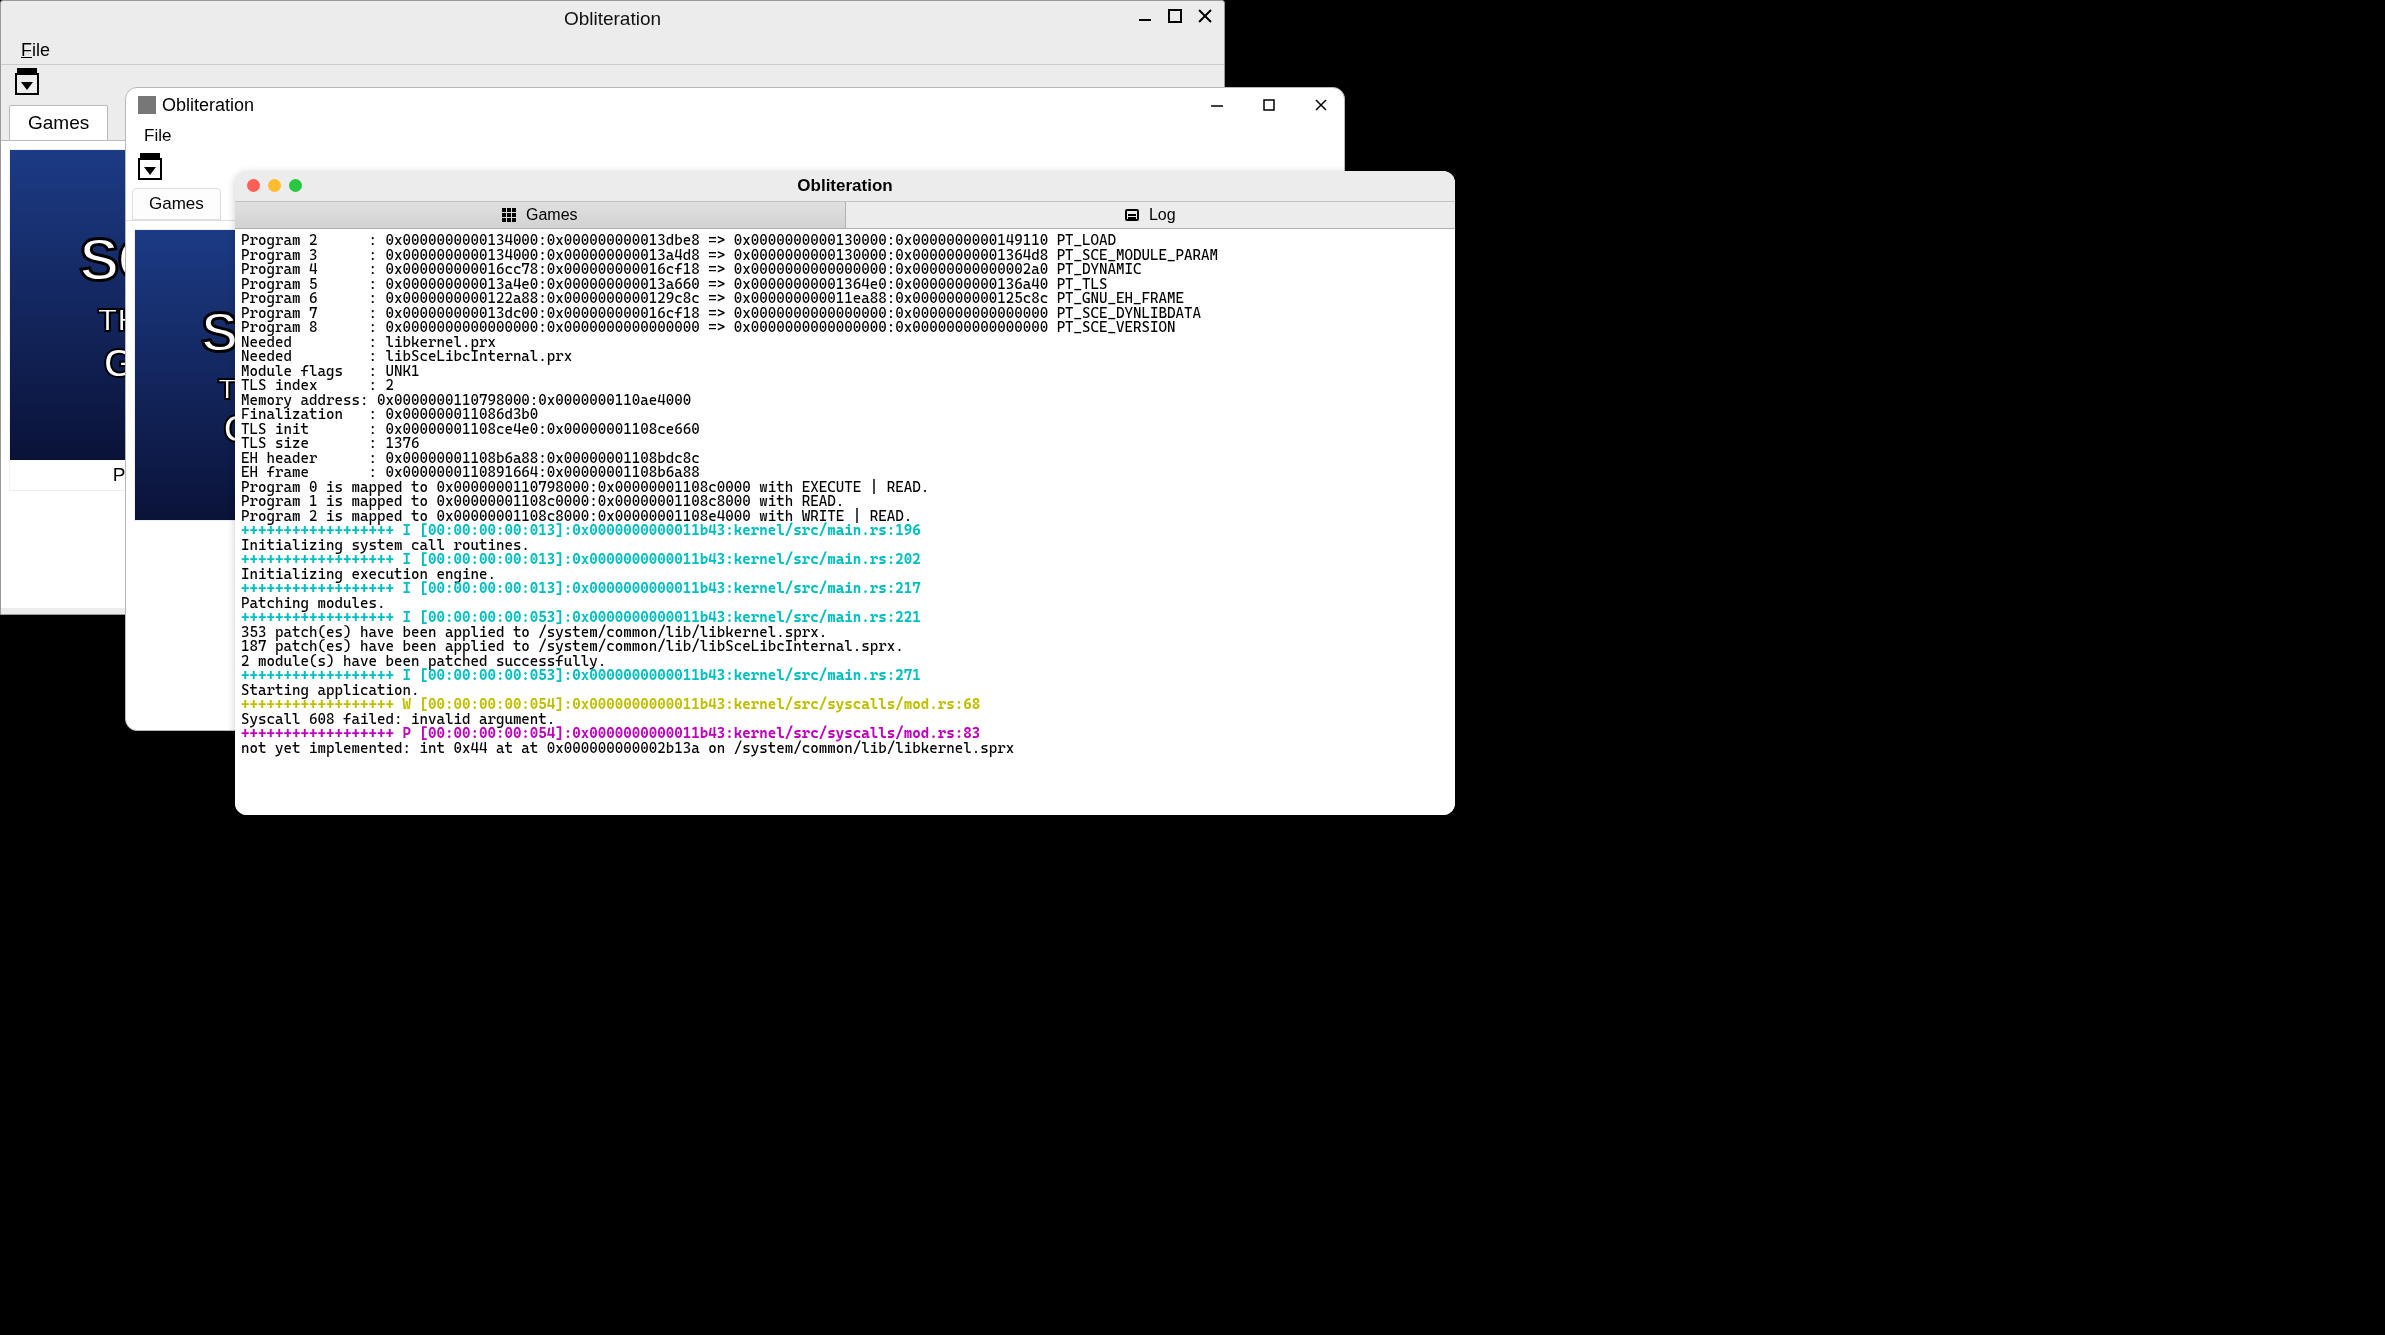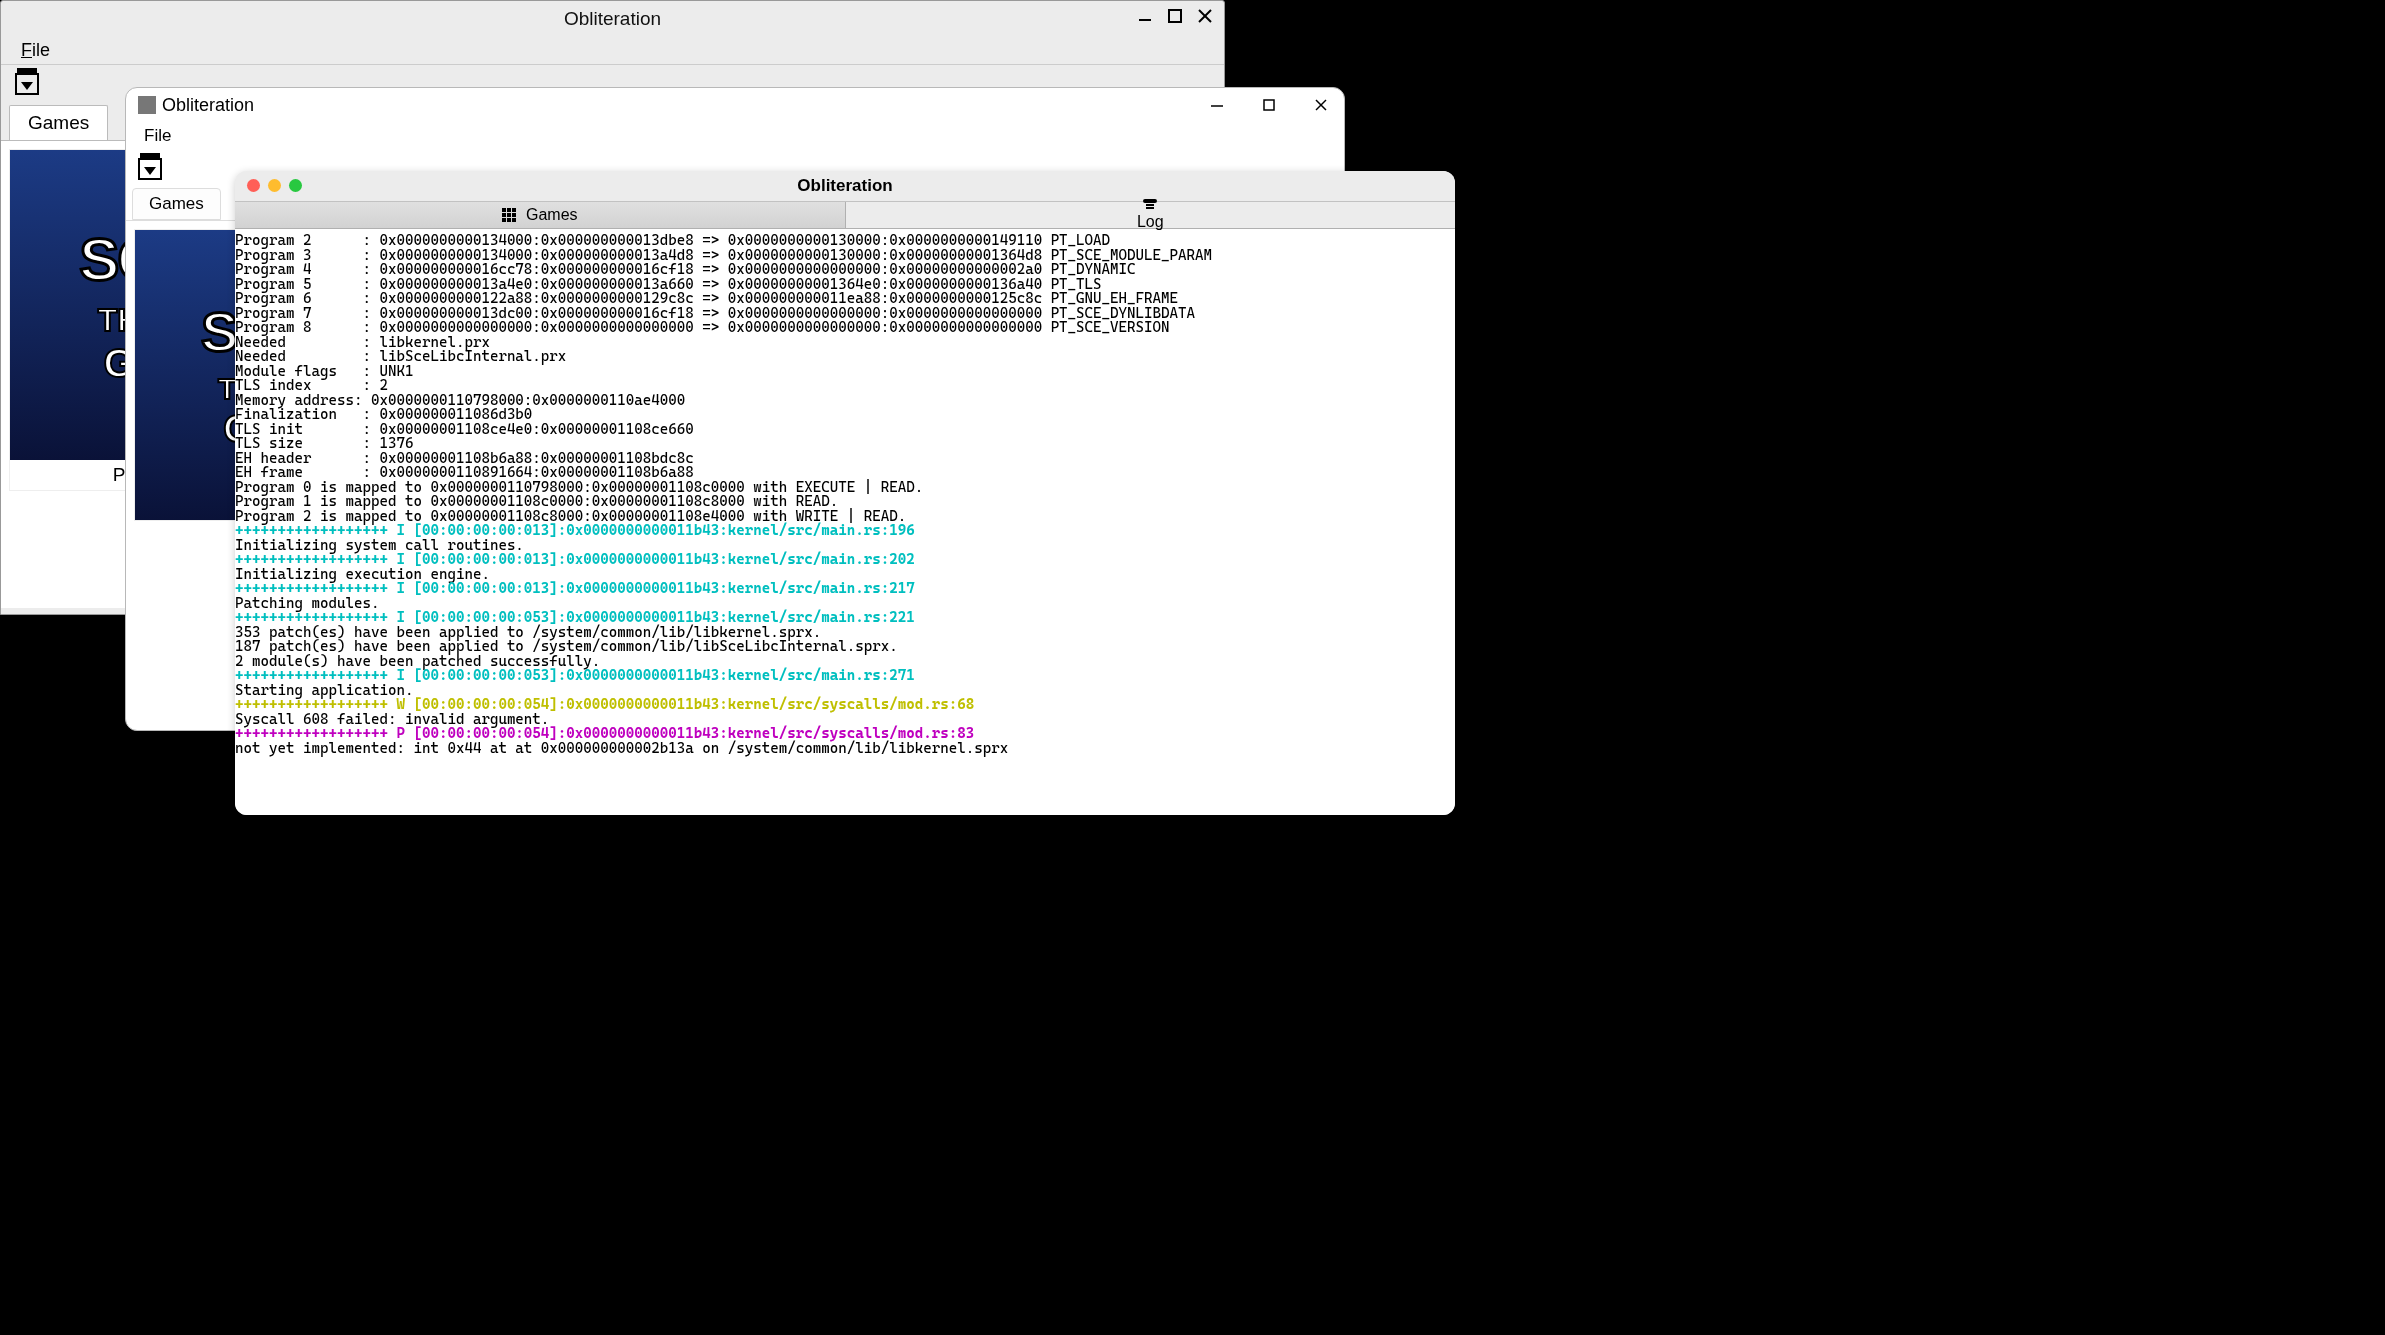--- a/index.html
+++ b/index.html
@@ -261,21 +261,20 @@
       justify-content: center;
       gap: 10px;
       font-size: 16px;
     }
     .win3-tab.inactive {
       background: linear-gradient(#e0e0e0, #d2d2d2);
       border-right: 1px solid #b0b0b0;
     }
     .win3-tab.active {
       background: #ececec;
-      flex-direction: column;
     }
     .win3-tab .icon-grid {
       display: grid;
       grid-template-columns: repeat(3, 4px);
       grid-template-rows: repeat(3, 4px);
       gap: 1px;
     }
     .win3-tab .icon-grid span { background: #000; }
     .icon-log {
       width: 14px;
@@ -289,21 +288,21 @@
       position: absolute;
       left: 1px; right: 1px; top: 3px;
       height: 2px;
       background: #000;
       box-shadow: 0 3px 0 #000;
     }
     .win3-log {
       background: #fff;
       height: calc(100% - 58px);
       overflow: hidden;
-      padding: 4px 0;
+      padding: 4px 6px;
       font-family: "Cascadia Mono", "Consolas", "Menlo", monospace;
       font-size: 14.5px;
       line-height: 14.5px;
       white-space: pre;
       color: #000;
     }
     .log-cyan { color: #00bfbf; font-weight: bold; }
     .log-yellow { color: #bfbf00; font-weight: bold; }
     .log-magenta { color: #bf00bf; font-weight: bold; }
   </style>

